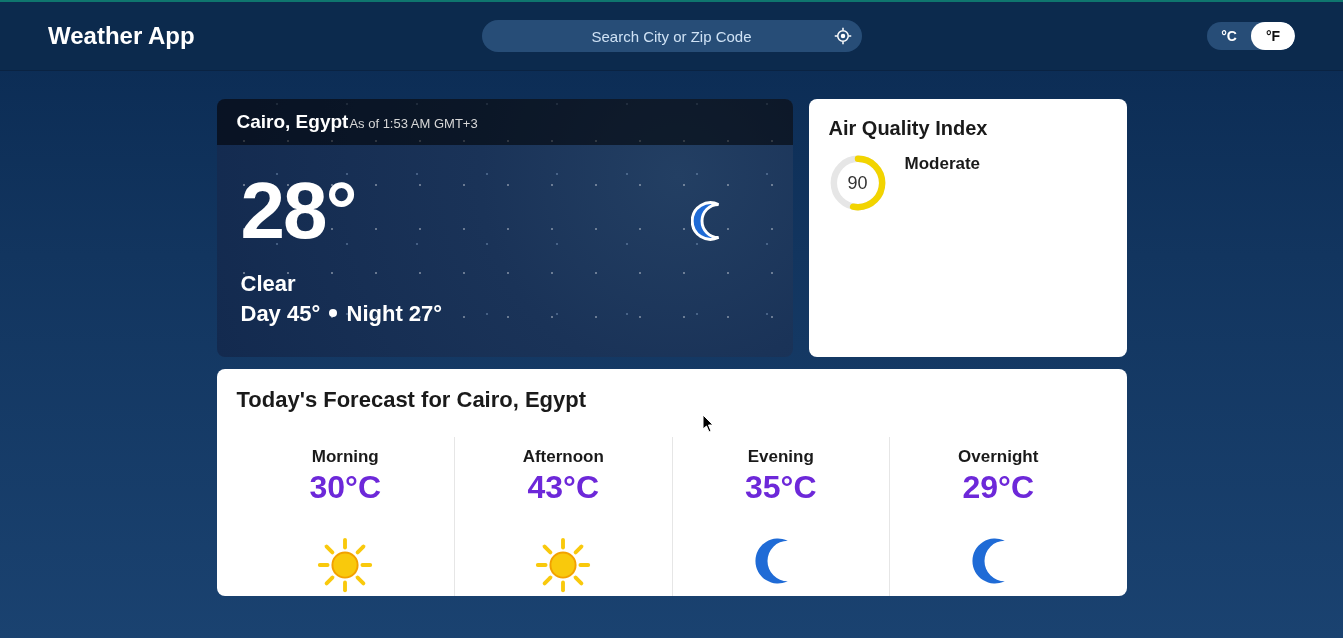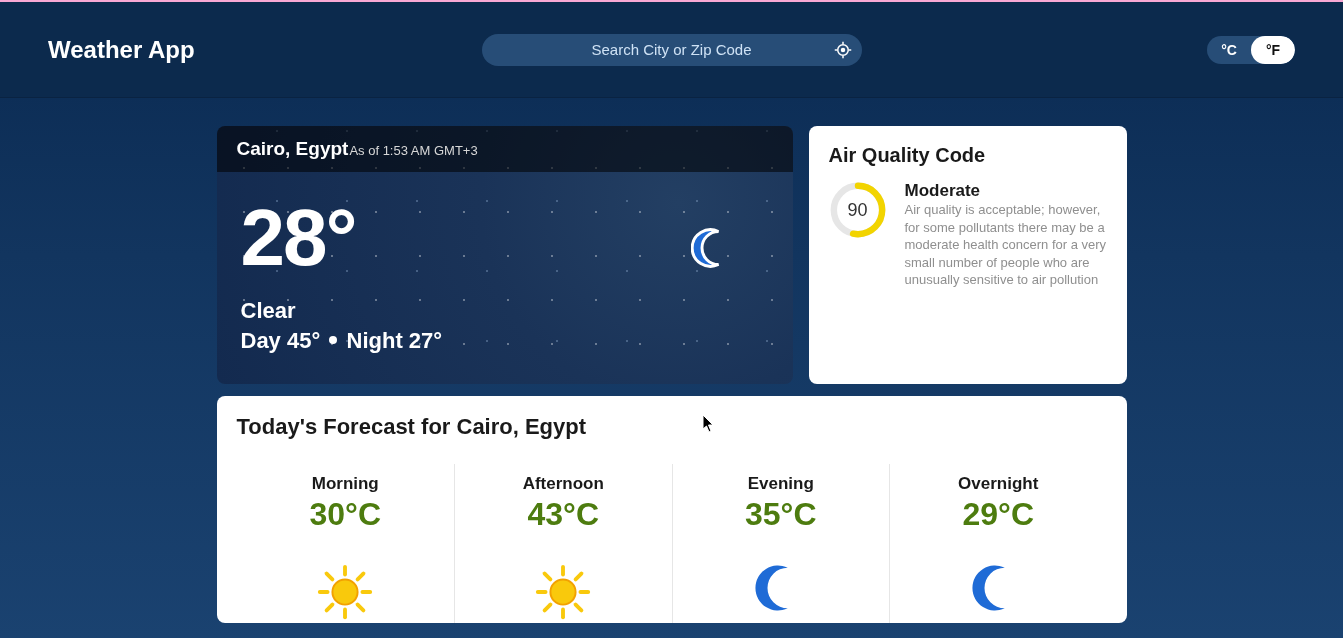--- a/index.html
+++ b/index.html
@@ -5,23 +5,23 @@
   * { box-sizing: border-box; margin: 0; padding: 0; }
   html, body { width: 1343px; height: 638px; overflow: hidden; }
   body {
     font-family: "Segoe UI", "Helvetica Neue", Arial, sans-serif;
     background: linear-gradient(180deg, #0a2a52 0%, #12355f 40%, #1a4270 100%);
     color: #fff;
   }
 
   
   .header {
-    height: 98px;
+    height: 71px;
     background: #0c2a4d;
-    border-top: 2px solid #f9a8d4;
+    border-top: 2px solid #0f766e;
     border-bottom: 1px solid #0a2342;
     display: flex;
     align-items: center;
     padding: 0 48px;
     position: relative;
   }
   .app-title {
     font-size: 24px;
     font-weight: 700;
     color: #fff;
@@ -168,21 +168,21 @@
     grid-template-columns: repeat(4, 1fr);
   }
   .fc-col {
     text-align: center;
     padding: 10px 0 0 0;
     border-left: 1px solid #e6e6e6;
   }
   .fc-col:first-child { border-left: none; }
   .fc-part { font-size: 17px; font-weight: 600; color: #1a1a1a; }
   .fc-part.bold { font-weight: 800; }
-  .fc-temp { font-size: 32px; font-weight: 800; color: #4d7c0f; margin-top: 2px; }
+  .fc-temp { font-size: 32px; font-weight: 800; color: #6d28d9; margin-top: 2px; }
   .fc-icon { margin-top: 28px; display: flex; justify-content: center; }
 
   
   .cursor {
     position: absolute;
     left: 702px;
     top: 414px;
     z-index: 50;
     pointer-events: none;
   }
@@ -234,32 +234,31 @@
       </div>
     </div>
     <span class="hero-icon">
       <svg width="44" height="44" viewBox="0 0 24 24">
         <path d="M15 3 A10 10 0 1 0 15 21 A7.5 7.5 0 1 1 15 3 Z" fill="#1f6bd6" stroke="#fff" stroke-width="1.6"></path>
       </svg>
     </span>
   </div>
 
   <div class="card">
-    <h2>Air Quality Code</h2>
+    <h2>Air Quality Index</h2>
     <div class="aqi-row">
       <div class="aqi-ring">
         <svg width="58" height="58" viewBox="0 0 36 36">
           <circle cx="18" cy="18" r="15" fill="none" stroke="#e6e6e6" stroke-width="4"></circle>
           <circle id="aqi-arc" cx="18" cy="18" r="15" fill="none" stroke="#f2d400" stroke-width="4" stroke-dasharray="49.95132319207771 94.24777960769379" stroke-linecap="round" transform="rotate(-90 18 18)"></circle>
         </svg>
         <div class="aqi-val">90</div>
       </div>
       <div>
         <div class="aqi-label">Moderate</div>
-        <div class="aqi-desc">Air quality is acceptable; however, for some pollutants there may be a moderate health concern for a very small number of people who are unusually sensitive to air pollution</div>
       </div>
     </div>
   </div>
 
   <div class="forecast-card">
     <h2>Today's Forecast for Cairo, Egypt</h2>
     <div class="forecast-grid" id="forecast-grid">
         <div class="fc-col">
           <div class="fc-part">Morning</div>
           <div class="fc-temp">30°C</div>

